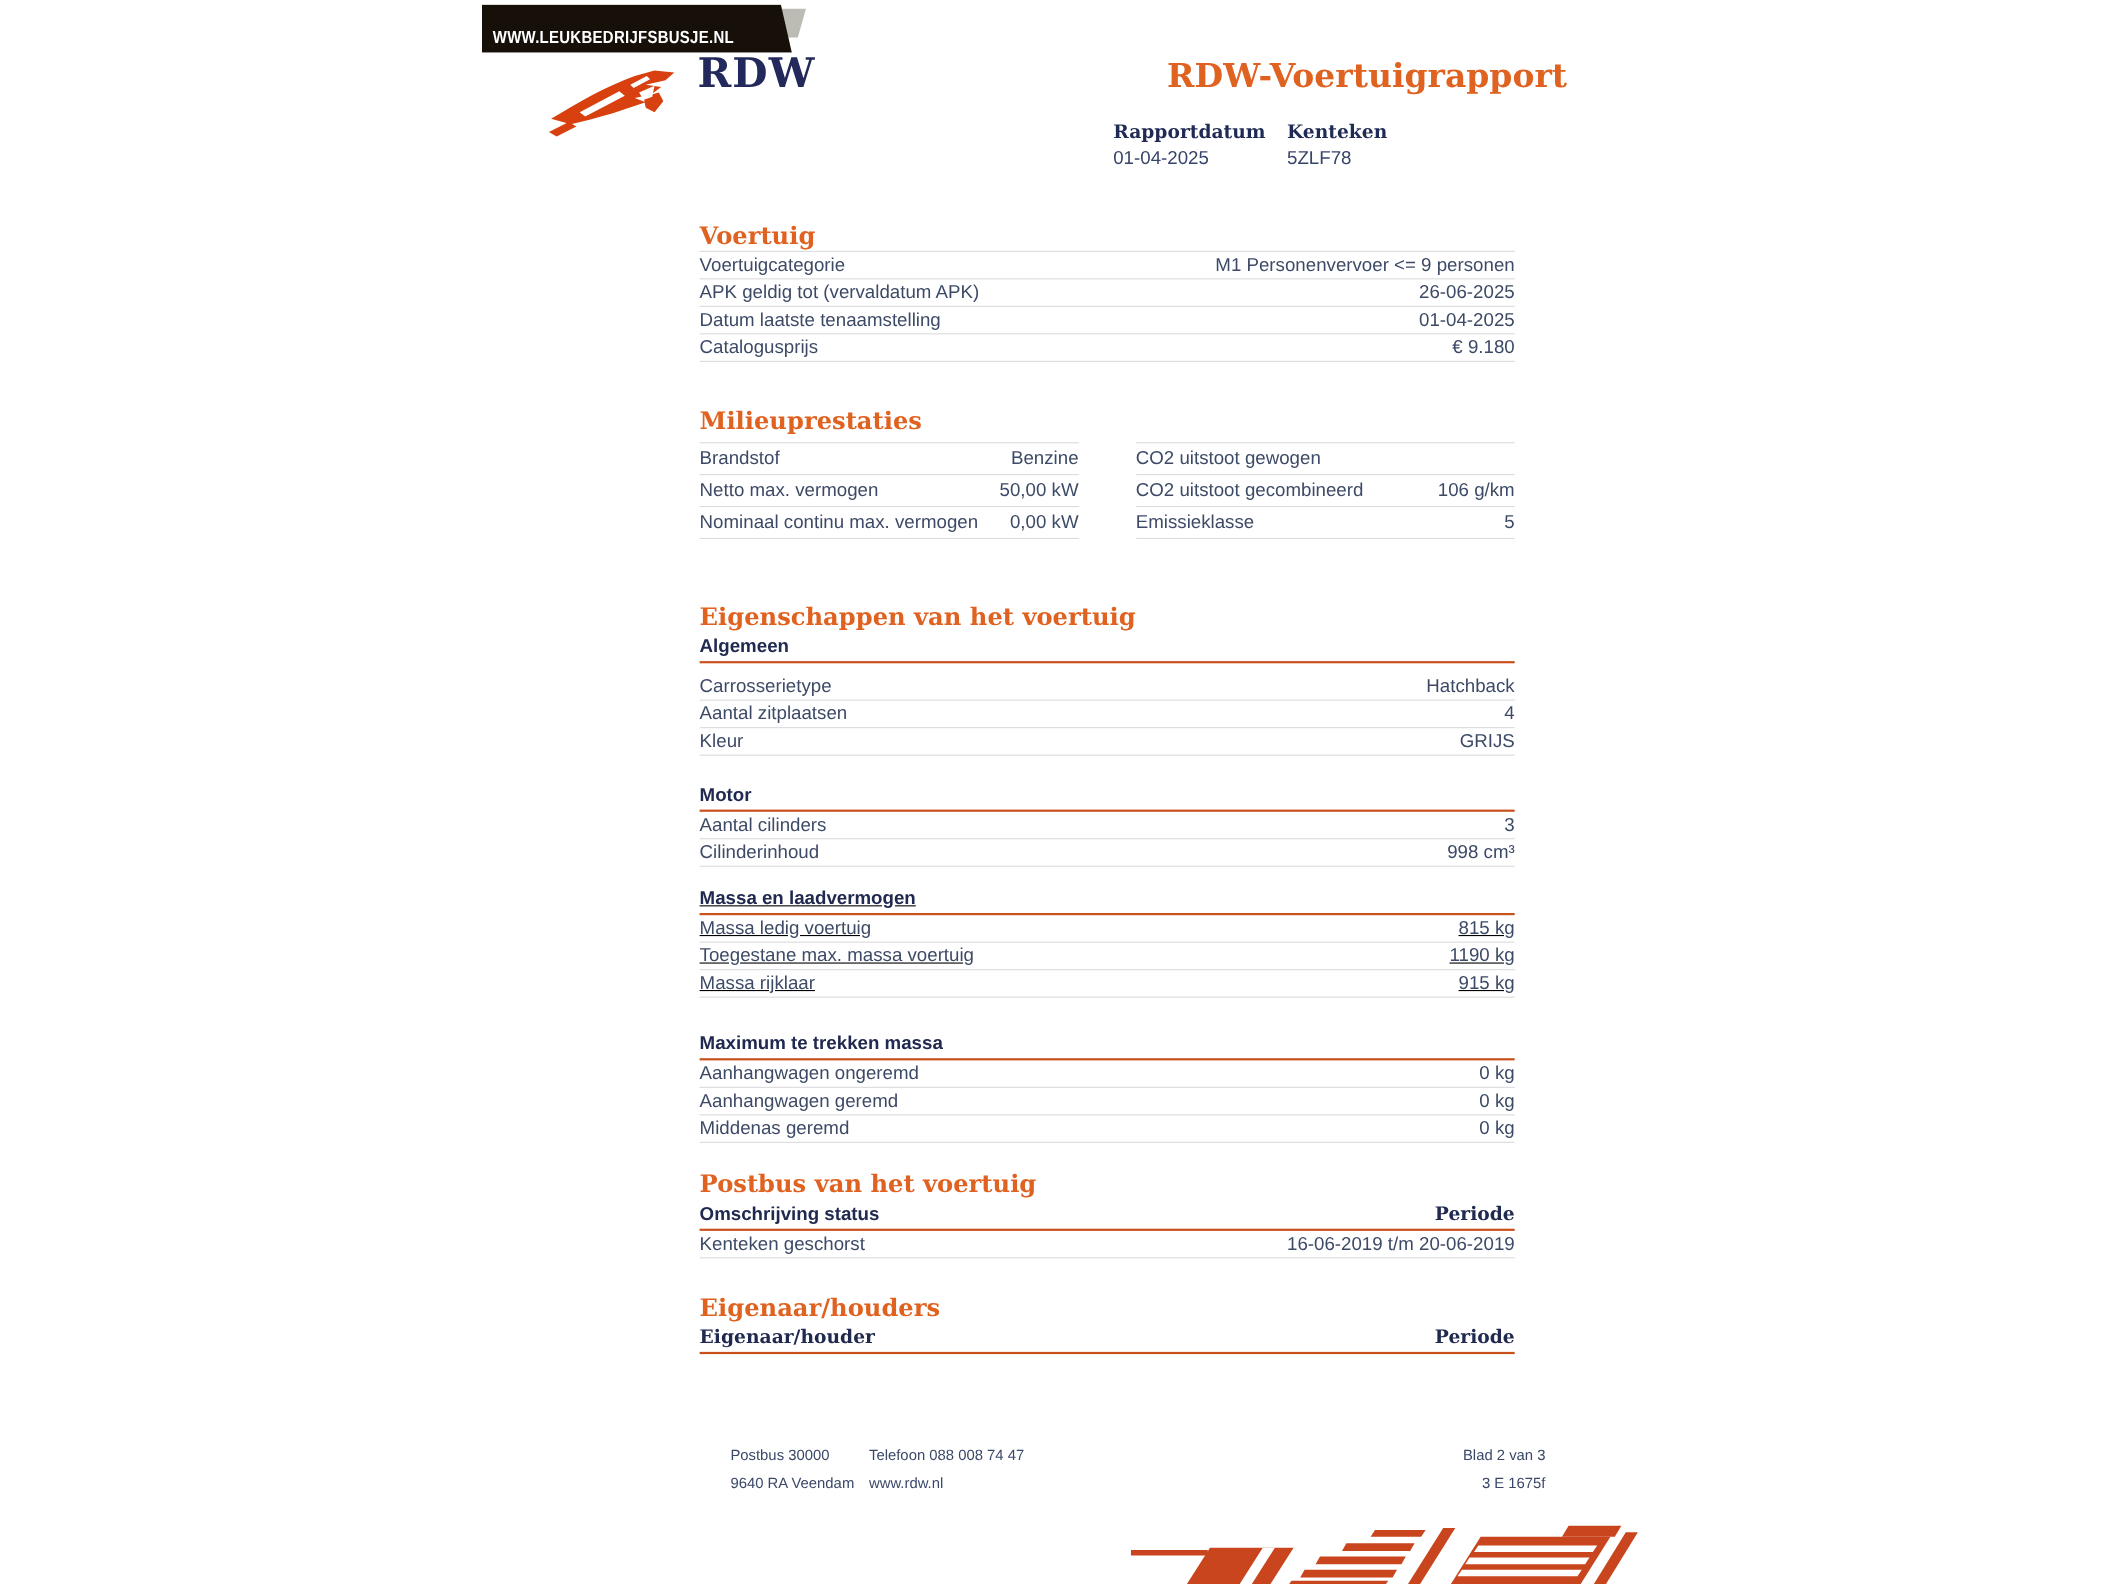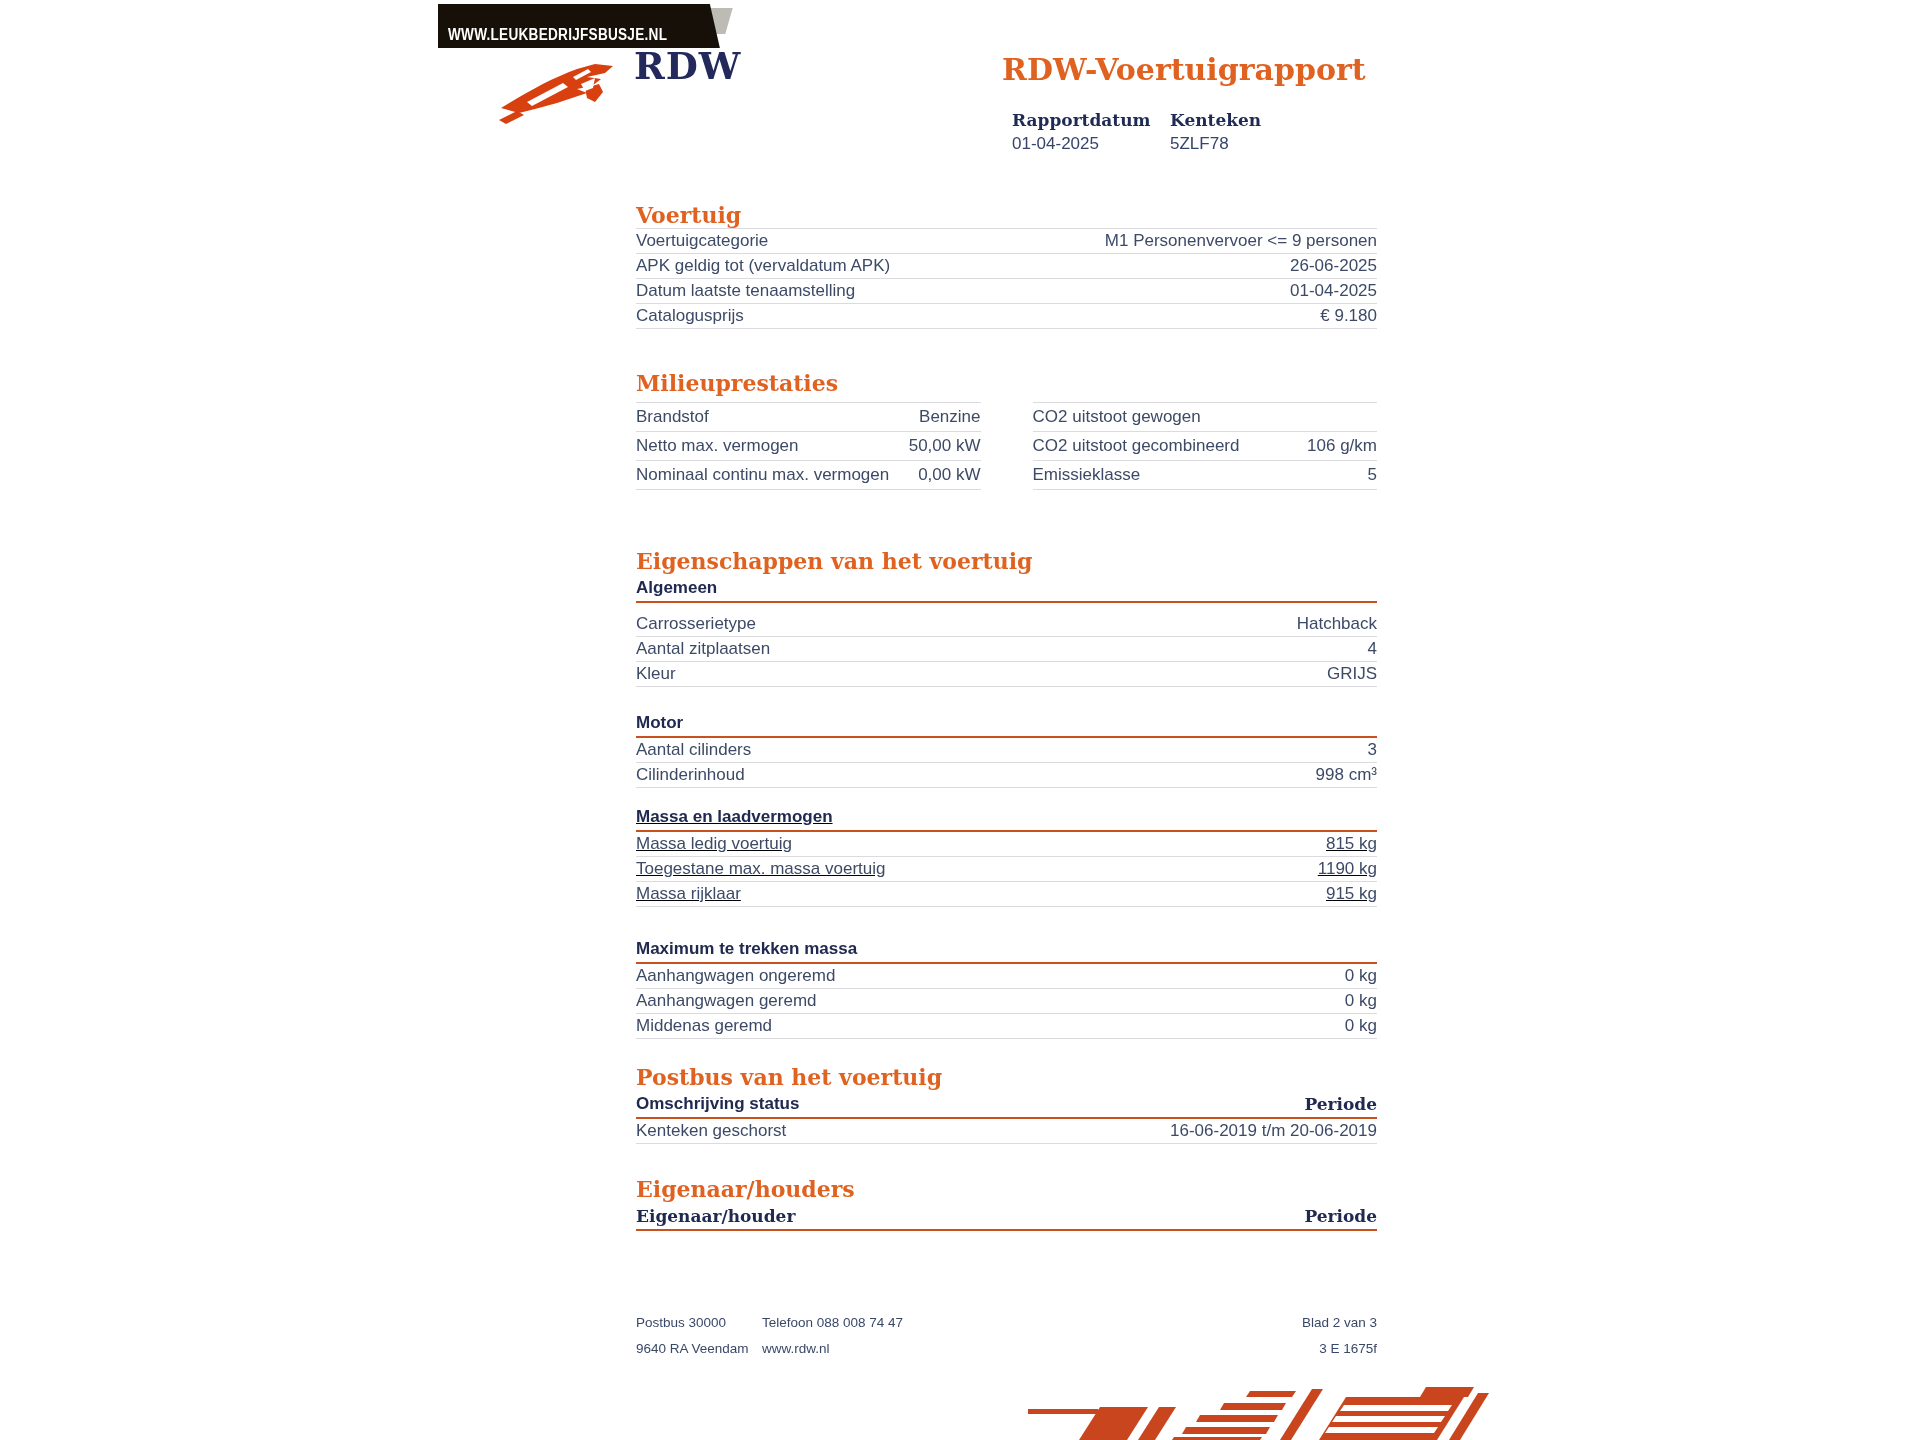--- a/index.html
+++ b/index.html
@@ -26,21 +26,21 @@
   }
 
   
   .rdw-wing{position:absolute;left:497px;top:58px;}
   .rdw-word{
     position:absolute;left:634px;top:44px;
     font-family:"DejaVu Serif",serif;font-weight:bold;font-size:37px;
     color:#232a5b;letter-spacing:1px;
   }
   .doc-title{
-    position:absolute;left:1002px;top:52px;
+    position:absolute;left:1061px;top:52px;
     font-family:"DejaVu Serif",serif;font-weight:bold;font-size:30px;color:#e06220;
     white-space:nowrap;
   }
   .meta-label{
     position:absolute;top:110px;
     font-family:"DejaVu Serif",serif;font-weight:bold;font-size:17px;color:#1f2a55;
   }
   .meta-value{
     position:absolute;top:134px;font-size:17px;color:#38456a;
   }
@@ -78,21 +78,21 @@
   #sec-eigen{top:550px;}
   #sec-status{top:1066px;}
   #sec-eigenaar{top:1178px;}
   #sec-voertuig .tbl{margin-top:2px;}
   #sec-milieu .cols{margin-top:8px;}
   #sec-eigen .sub1{margin-top:6px;}
   #sec-status .hdr-row{margin-top:4px;}
   #sec-eigenaar .hdr-row{margin-top:4px;}
 
   
-  .footer{position:absolute;left:636px;top:1316px;width:741px;font-size:13.5px;color:#3a4868;}
+  .footer{position:absolute;left:664px;top:1316px;width:741px;font-size:13.5px;color:#3a4868;}
   .f-row{display:flex;margin-bottom:12px;line-height:14px;}
   .f-c1{width:126px;}
   .f-c2{flex:1;}
   .f-c3{text-align:right;white-space:nowrap;}
 
   
   .speed-graphic{position:absolute;left:1028px;top:1384px;}
 </style>
 </head>
 <body>

